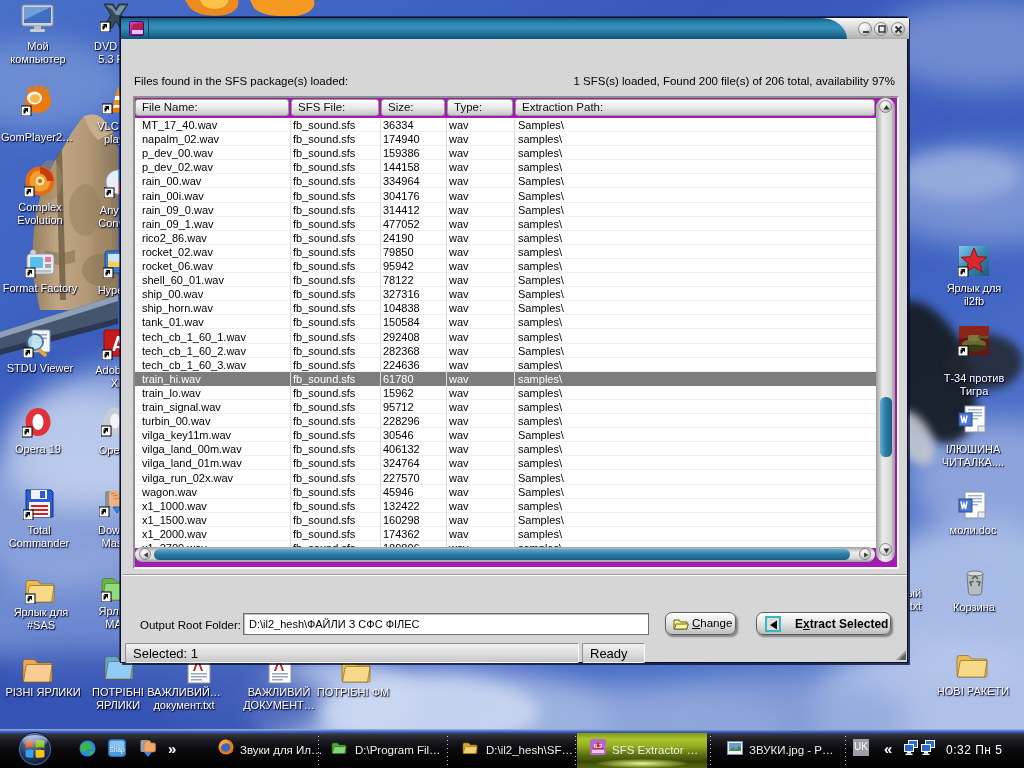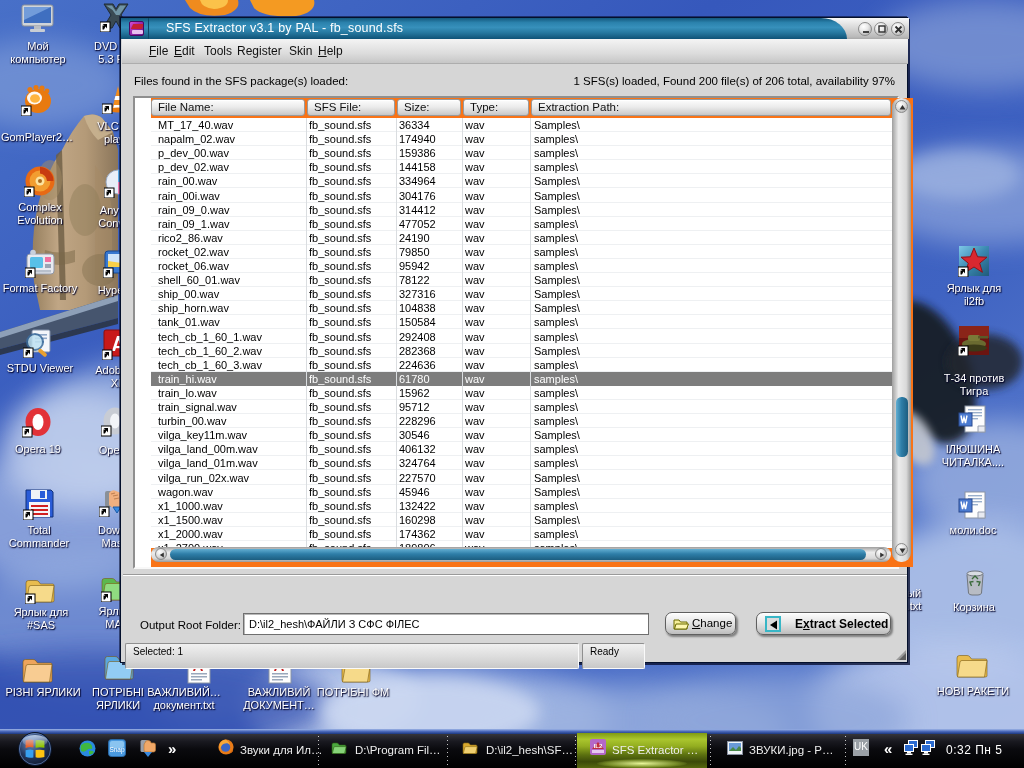--- a/index.html
+++ b/index.html
@@ -28,21 +28,21 @@
 #menu{position:absolute;left:1px;top:21px;width:786px;height:25px;
  background:linear-gradient(180deg,#f4f4f4,#dcdcdc 60%,#c6c6c6);border-bottom:1px solid #adadad}
 #menu span{position:absolute;top:5px;font-size:12px;color:#111}
 u{text-decoration:underline}
 
 #lbl{position:absolute;left:13px;top:57px;font-size:11.5px;color:#000}
 #lblr{position:absolute;right:12px;top:57px;font-size:11.5px;color:#000}
 
 #listbox{position:absolute;left:12px;top:78px;width:766px;height:473px;
  background:#fff;border:2px solid;border-color:#8f8f8f #f8f8f8 #f8f8f8 #8f8f8f}
-#listin{position:absolute;left:16px;top:0px;width:762px;height:469px;overflow:hidden;background:#f97316}
+#listin{position:absolute;left:0px;top:0px;width:762px;height:469px;overflow:hidden;background:#a21caf}
 
 .hc{position:absolute;top:1px;height:17px;border:1px solid #9a9a9a;border-radius:3px;
  background:linear-gradient(180deg,#fdfdfd,#ececec 45%,#d2d2d2 85%,#c6c6c6);
  box-shadow:inset 0 1px 0 #fff;font-size:11.5px;color:#101010;padding:1px 0 0 6px}
 
 #rows{position:absolute;left:0;top:20px;width:741px;height:429.5px;overflow:hidden;
  background:repeating-linear-gradient(180deg,#fff 0 13.1px,#eef0f2 13.1px 14.1px)}
 .lr{position:absolute;left:0;width:741px;height:14.1px;font-size:11px;line-height:14px;color:#000}
 .lr span{position:absolute;top:0;white-space:nowrap}
 .lr.sel{background:#7d7d7d;color:#fff}
@@ -66,23 +66,23 @@
  background:repeating-linear-gradient(90deg,transparent 0 11px,#fff 11px 12.13px)}
 #ptext{position:absolute;left:0;top:1px;width:758px;text-align:center;font-size:11px;color:#101000}
 
 #outlbl{position:absolute;left:19px;top:601px;font-size:11.5px;color:#000}
 #outbox{position:absolute;left:122px;top:595px;width:406px;height:22px;background:#fff;
  border:1px solid #6f6f6f;box-shadow:inset 1px 1px 0 #b8b8b8;font-size:11px;color:#000;padding:4px 0 0 5px}
 .btn{position:absolute;top:594px;height:23px;border-radius:7px;border:1px solid #5f5f5f;
  background:linear-gradient(180deg,#fdfdfd,#e6e6e6 45%,#c9c9c9 85%,#bdbdbd);
  box-shadow:1.5px 2px 2px rgba(0,0,0,.4), inset 0 1px 0 #fff;font-size:11.5px;color:#000}
 
-.sp{position:absolute;top:625px;height:26px;background:linear-gradient(180deg,#f0f0f0,#dcdcdc 55%,#c8c8c8);
+.sp{position:absolute;top:625px;height:20px;background:linear-gradient(180deg,#f0f0f0,#dcdcdc 55%,#c8c8c8);
  border:1px solid;border-color:#8f8f8f #fafafa #fafafa #8f8f8f;border-radius:2px;
- font-size:10px;color:#000;padding:2px 0 0 7px}
+ font-size:13px;color:#000;padding:2px 0 0 7px}
 
 #task{position:absolute;left:0;top:729px;width:1024px;height:39px;background:#000}
 #taskblue{position:absolute;left:0;top:0;width:1024px;height:4.5px;
  background:linear-gradient(180deg,#9db4e6,#4a68b8 50%,#1c3880)}
 #taskdark{position:absolute;left:0;top:5px;width:1024px;height:34px;
  background:linear-gradient(180deg,#35353a 0%,#191920 22%,#0a0a0e 45%,#000 100%)}
 .tsep{position:absolute;top:7px;height:29px;width:1px;
  background-image:linear-gradient(180deg,rgba(255,255,255,.75) 0 1.5px,transparent 1.5px 4px);background-size:1px 4px}
 .ttext{position:absolute;font-size:11.5px;color:#eee;top:14.5px;white-space:nowrap}
 #actbtn{position:absolute;left:577px;top:4px;width:130px;height:35px;
@@ -414,44 +414,35 @@
 .txt</div>
 
 <div id="win">
  <div id="tbar"></div>
  <div id="tteal"></div>
  <div id="ticon">
         <i></i>
         <b></b>
       </div>
       <div style="position:absolute;left:27px;top:0;width:1px;height:21px;background:#0c4866"></div>
- <div id="ttext">SFS Extractor v3.1 by PAL - fb_sound.sfs</div>
  <div class="wbtn" style="left:737px">
         <svg width="8" height="8" viewBox="0 0 8 8" style="position:absolute;left:2.5px;top:3px">
           <path d="M1 6 L7 6" stroke="#2f2f2f" stroke-width="1.8"></path>
         </svg>
       </div>
  <div class="wbtn" style="left:753px">
         <svg width="8" height="8" viewBox="0 0 8 8" style="position:absolute;left:2.5px;top:2.5px">
           <rect x="1" y="1" width="6" height="6" fill="none" stroke="#2f2f2f" stroke-width="1.4"></rect>
         </svg>
       </div>
  <div class="wbtn" style="left:770px">
         <svg width="9" height="9" viewBox="0 0 9 9" style="position:absolute;left:2px;top:2px">
           <path d="M1.5 1.5 L7.5 7.5 M7.5 1.5 L1.5 7.5" stroke="#2f2f2f" stroke-width="1.9"></path>
         </svg>
       </div>
- <div id="menu">
-  <span style="left:27px"><u>F</u>ile</span>
-  <span style="left:52px"><u>E</u>dit</span>
-  <span style="left:82px">Tools</span>
-  <span style="left:115px">Register</span>
-  <span style="left:167px">Skin</span>
-  <span style="left:196px"><u>H</u>elp</span>
- </div>
  <div id="lbl">Files found in the SFS package(s) loaded:</div>
  <div id="lblr">1 SFS(s) loaded, Found 200 file(s) of 206 total, availability 97%</div>
  <div id="listbox">
         <div id="listin">
    <div class="hc" style="left:0px;width:154px">File Name:</div>
 <div class="hc" style="left:156px;width:88px">SFS File:</div>
 <div class="hc" style="left:246px;width:64px">Size:</div>
 <div class="hc" style="left:312px;width:66px">Type:</div>
 <div class="hc" style="left:380px;width:360px">Extraction Path:</div>
 

